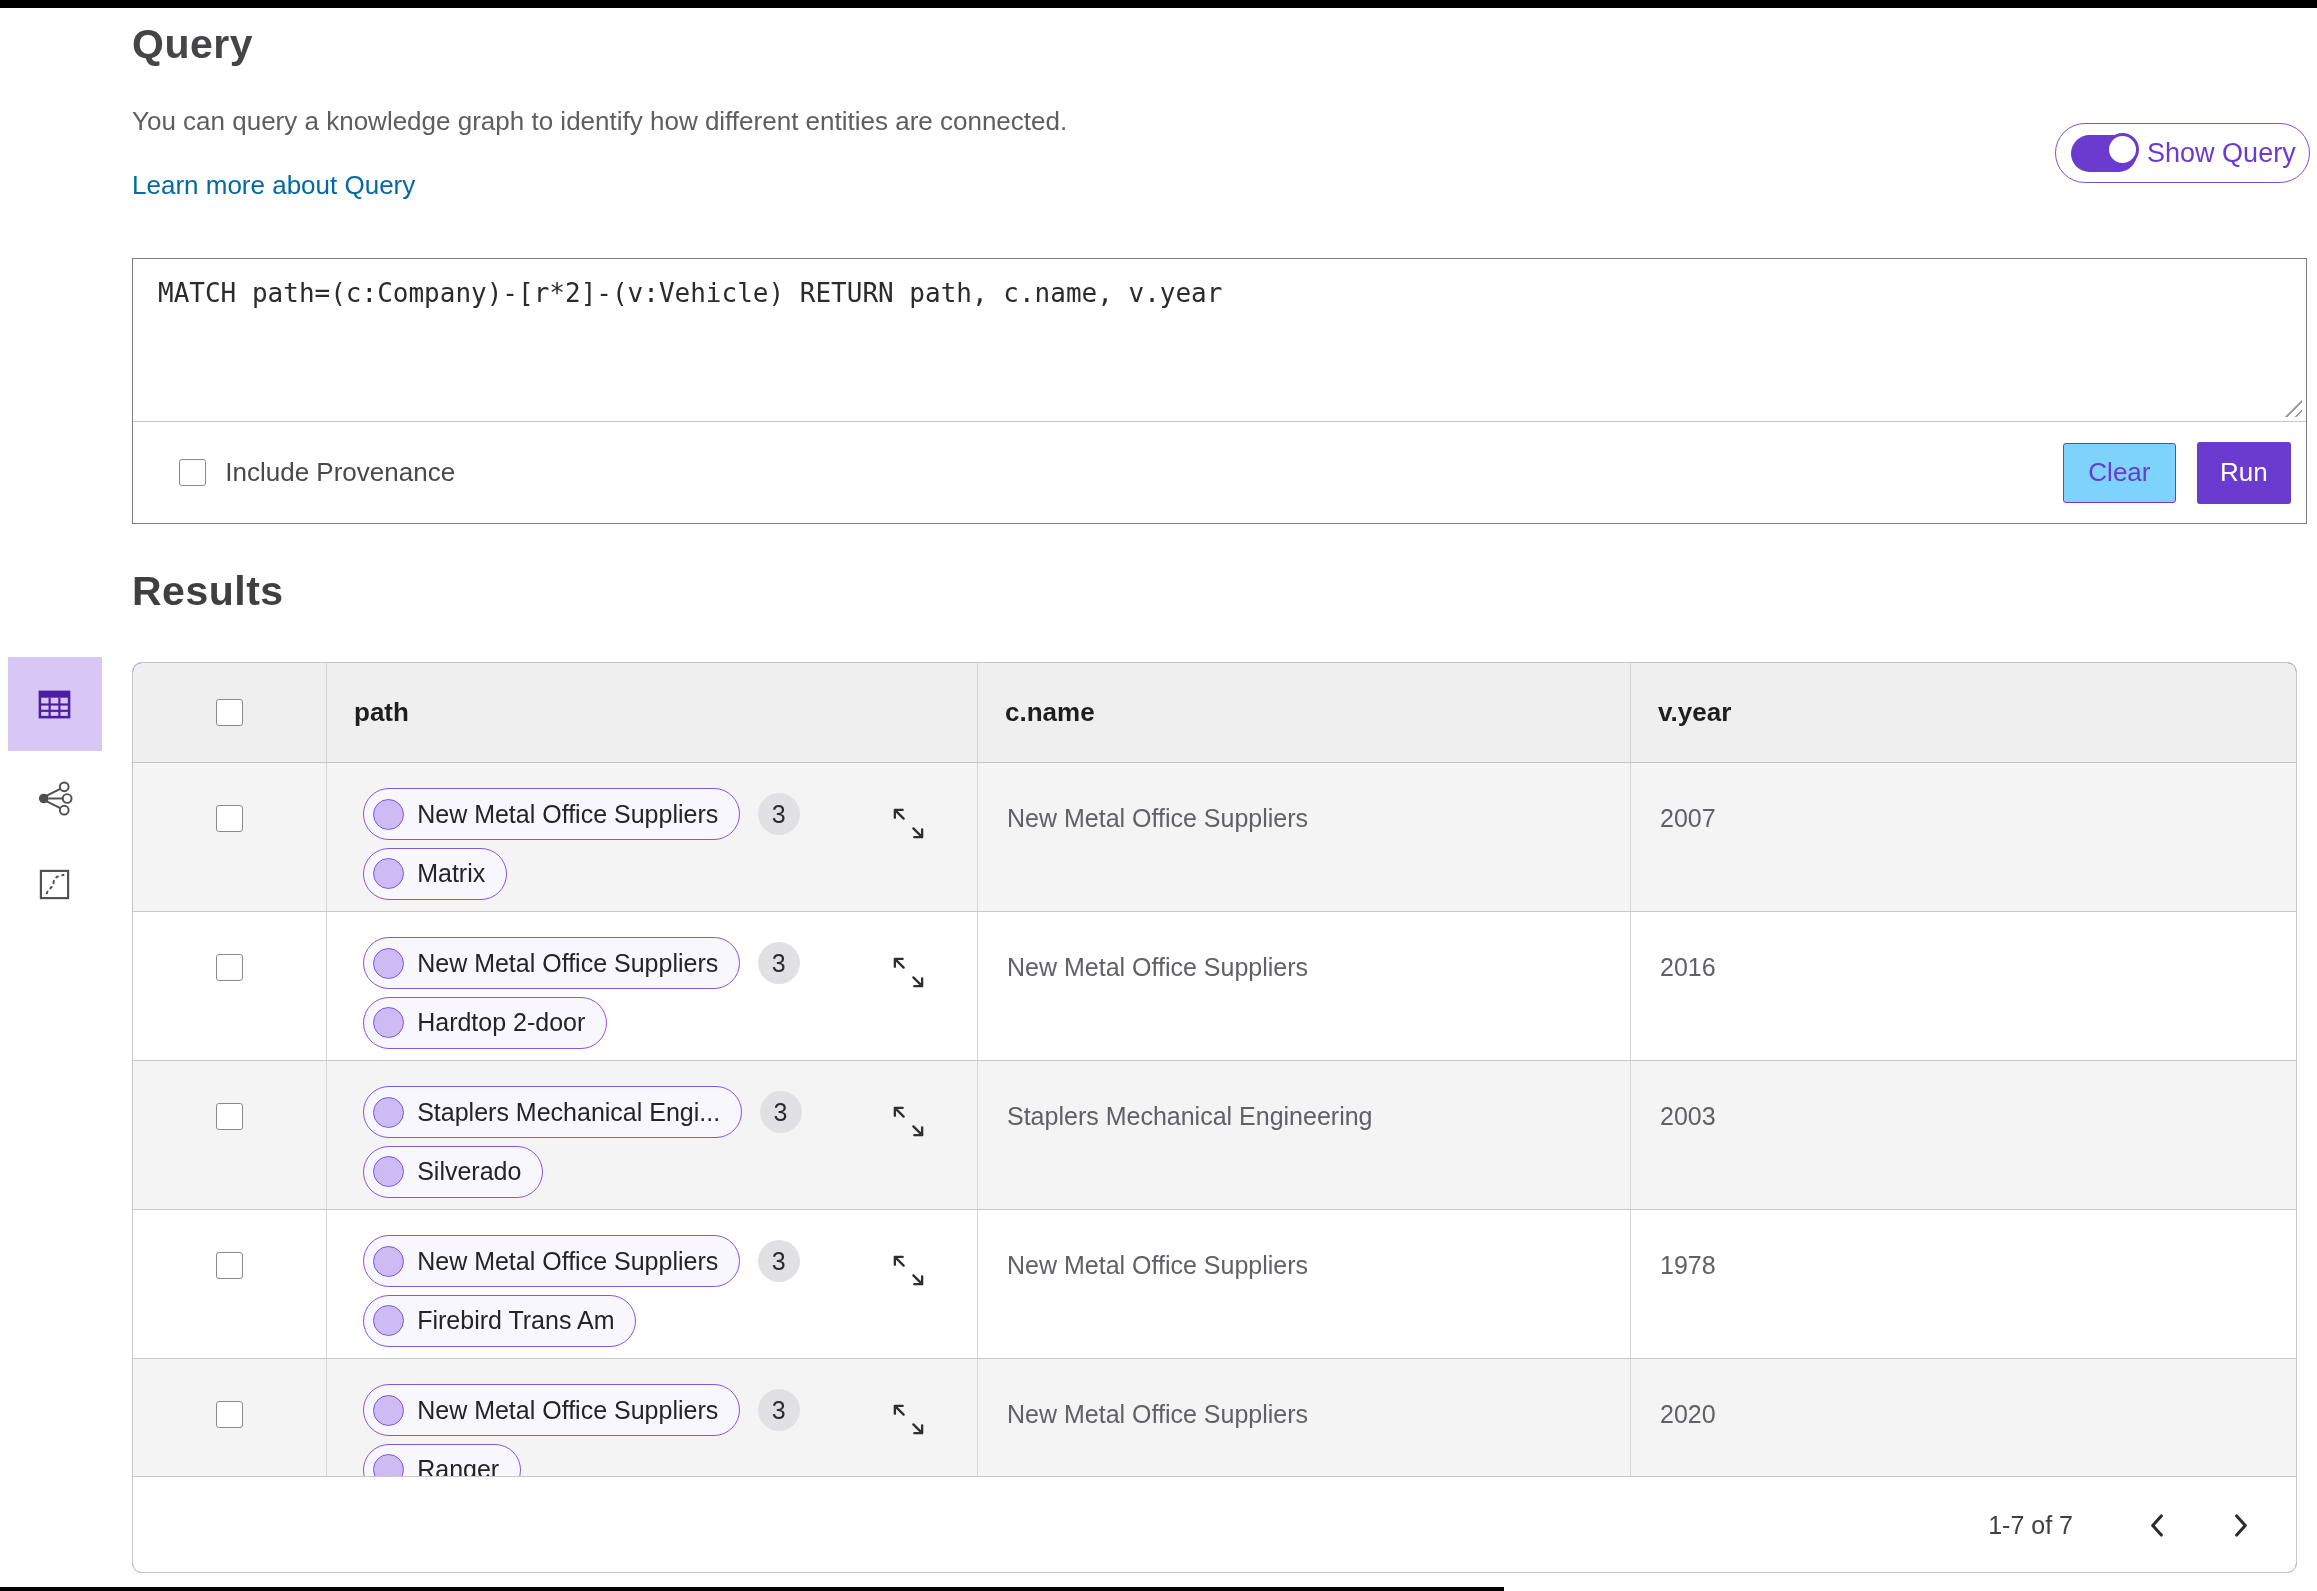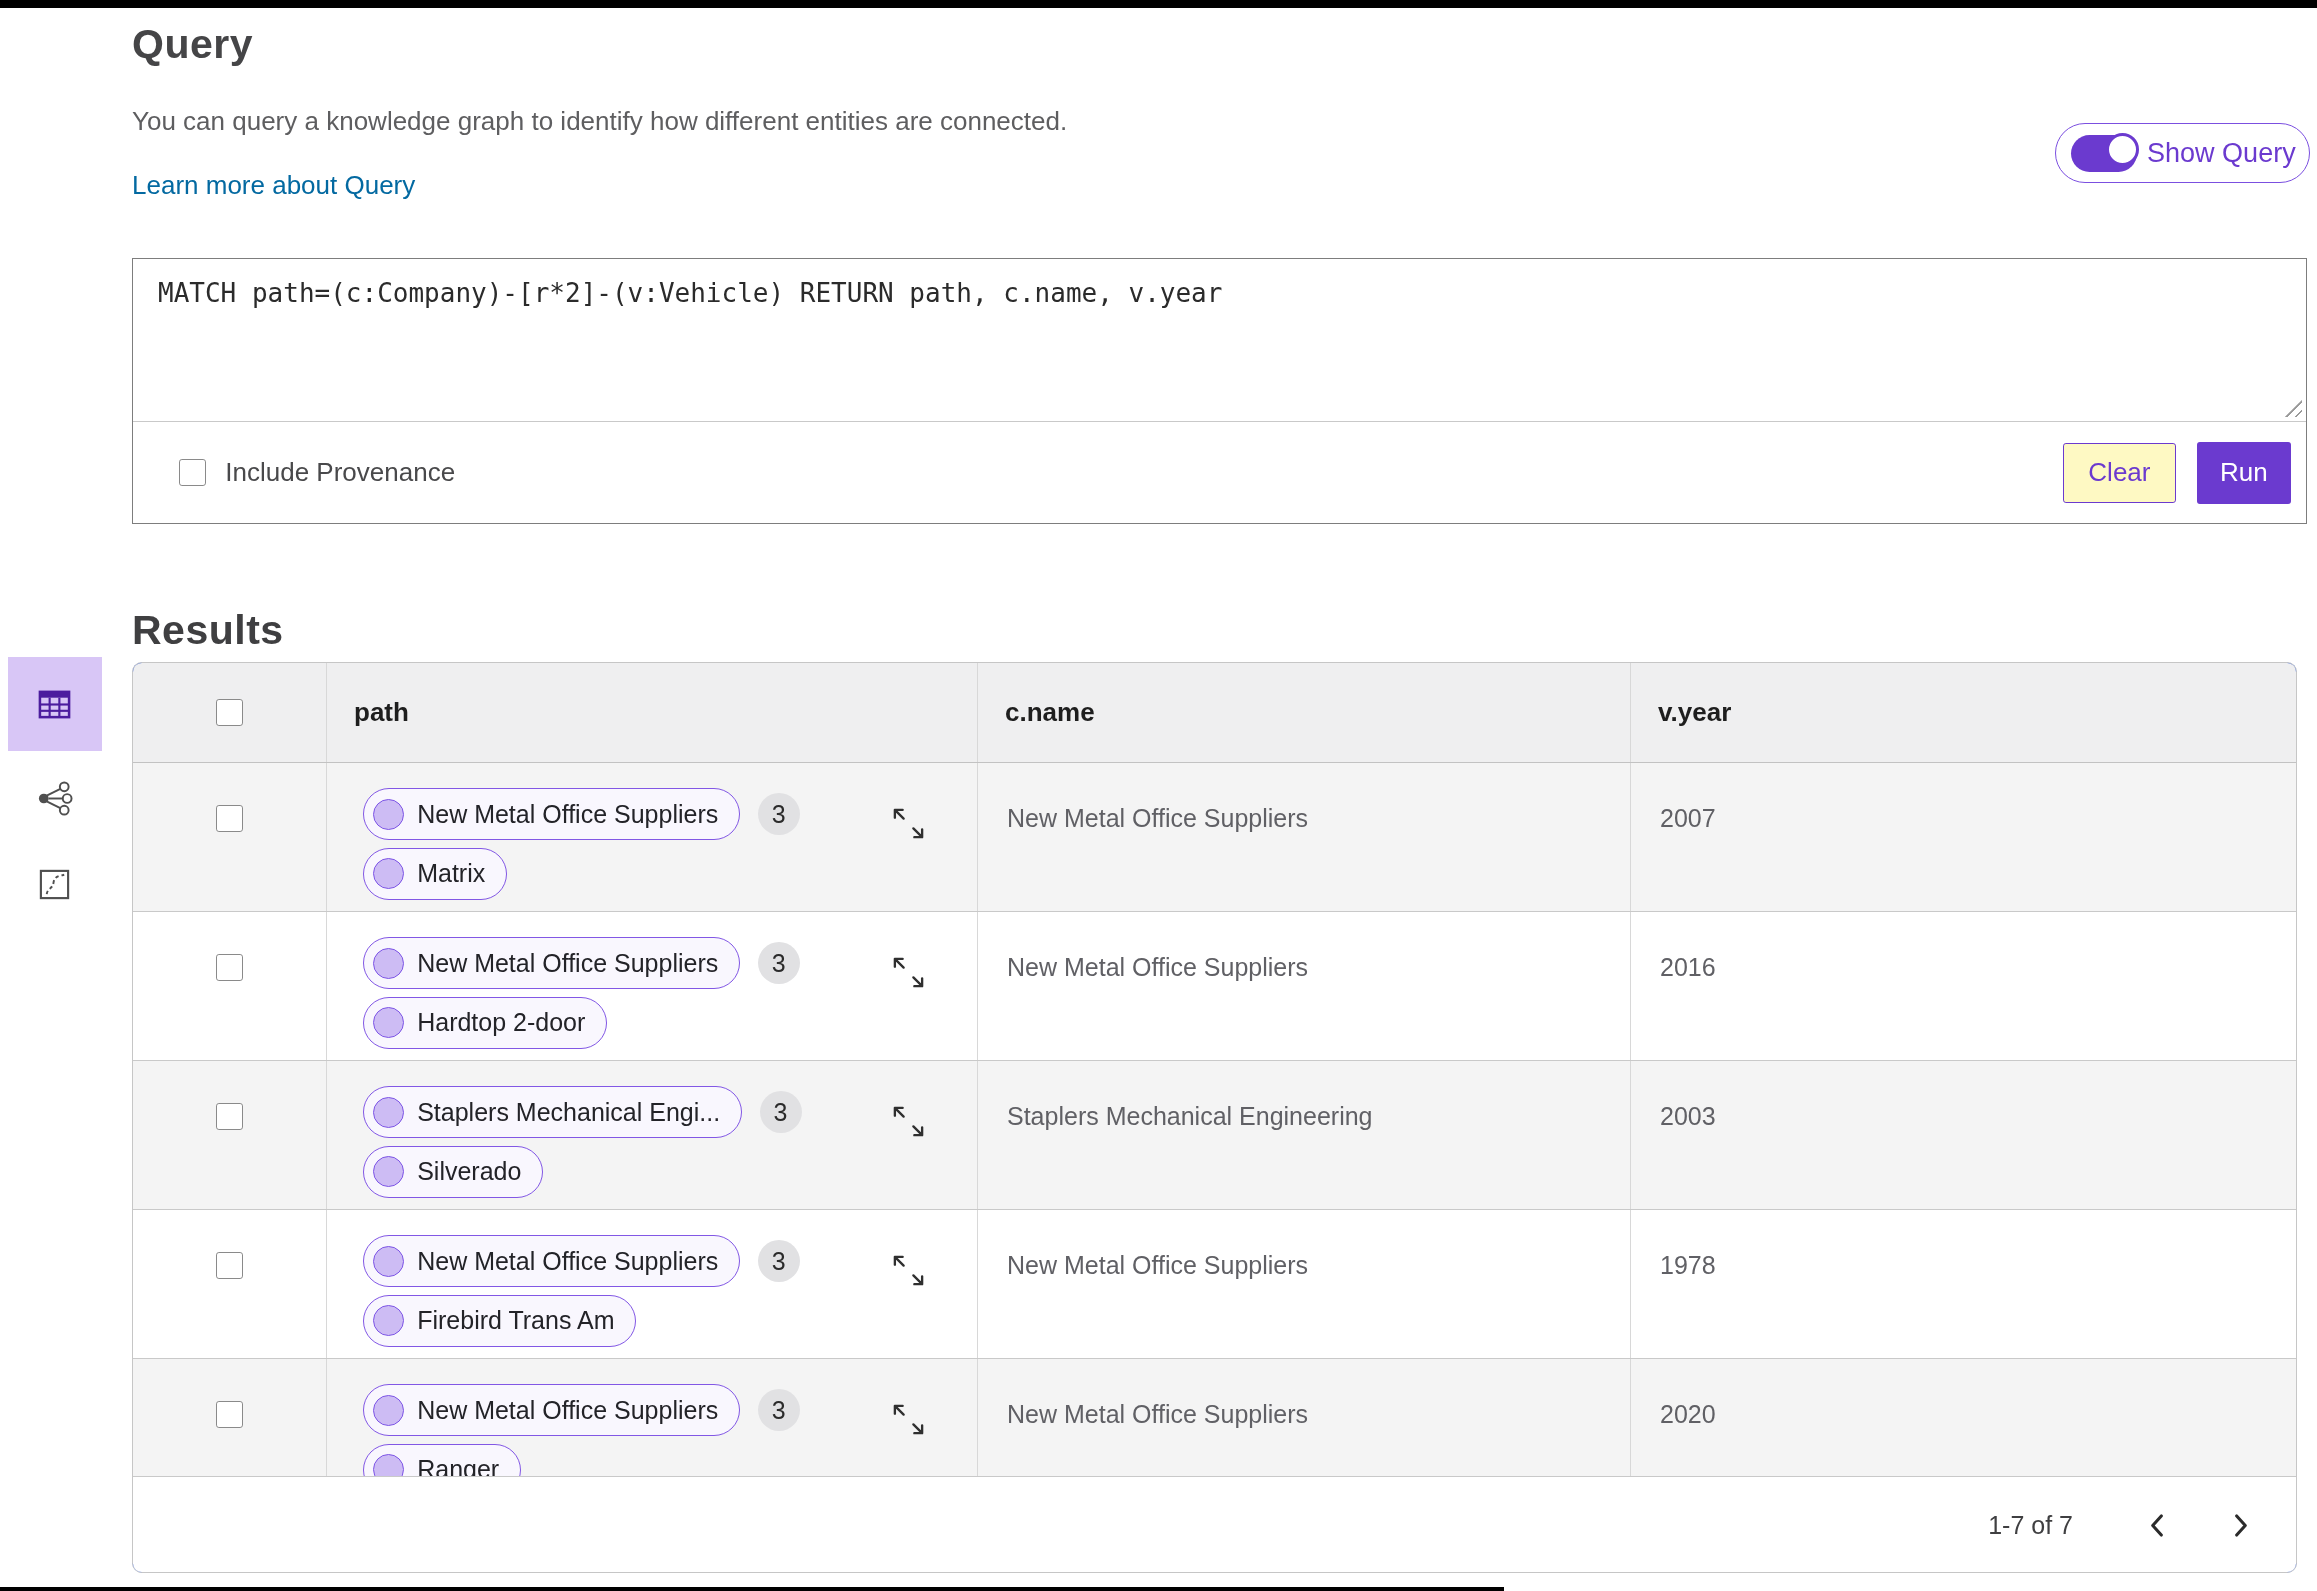--- a/index.html
+++ b/index.html
@@ -38,30 +38,30 @@
   .resize-grip {
     position: absolute; right: 3.9px; bottom: 3.9px; width: 17.4px; height: 17.4px;
     background: repeating-linear-gradient(135deg, transparent 0 4.8px, #999 4.8px 6.8px);
     clip-path: polygon(100% 0, 100% 100%, 0 100%);
   }
   .panel-footer { height: 102px; border-top: 1px solid #c9c9c9; display: flex; align-items: center; padding: 0 15.4px 0 46px; }
   .checkbox { display: inline-block; width: 27px; height: 27px; border: 1.9px solid #8a8a8a; border-radius: 2.9px; background: #fff; cursor: pointer; flex: 0 0 auto; }
   .prov-label { font-size: 26px; color: #49494b; margin-left: 19.3px; }
   .footer-buttons { margin-left: auto; display: flex; align-items: center; gap: 21px; }
   .btn-clear {
-    min-width: 113px; height: 60px; background: #fef9c3; border: 1.9px solid #6b3acf; border-radius: 2.9px;
+    min-width: 113px; height: 60px; background: #7dd3fc; border: 1.9px solid #6b3acf; border-radius: 2.9px;
     color: #6b3acf; font-size: 26px; font-family: inherit; cursor: pointer; padding: 0 23px;
   }
   .btn-run {
     min-width: 93px; height: 62px; background: #6b3acf; border: none; border-radius: 2.9px;
     color: #fff; font-size: 26px; font-family: inherit; cursor: pointer; padding: 0 23px;
   }
 
   
-  .results-title { position: absolute; left: 132px; top: 568px; font-size: 41px; font-weight: 700; color: #3f3f41; letter-spacing: 0.5px; margin-top: 39px; }
+  .results-title { position: absolute; left: 132px; top: 568px; font-size: 41px; font-weight: 700; color: #3f3f41; letter-spacing: 0.5px; }
 
   .view-rail { position: absolute; left: 7.7px; top: 657px; width: 94px; height: 270px; }
   .rail-tile {
     position: absolute; top: 0; left: 0; width: 94px; height: 94px; background: #d8c6f6;
     display: flex; align-items: center; justify-content: center; cursor: pointer;
   }
   .rail-btn { position: absolute; left: 0; width: 94px; display: flex; justify-content: center; cursor: pointer; }
   .rail-btn.graph { top: 123px; }
   .rail-btn.map   { top: 210px; }
 

